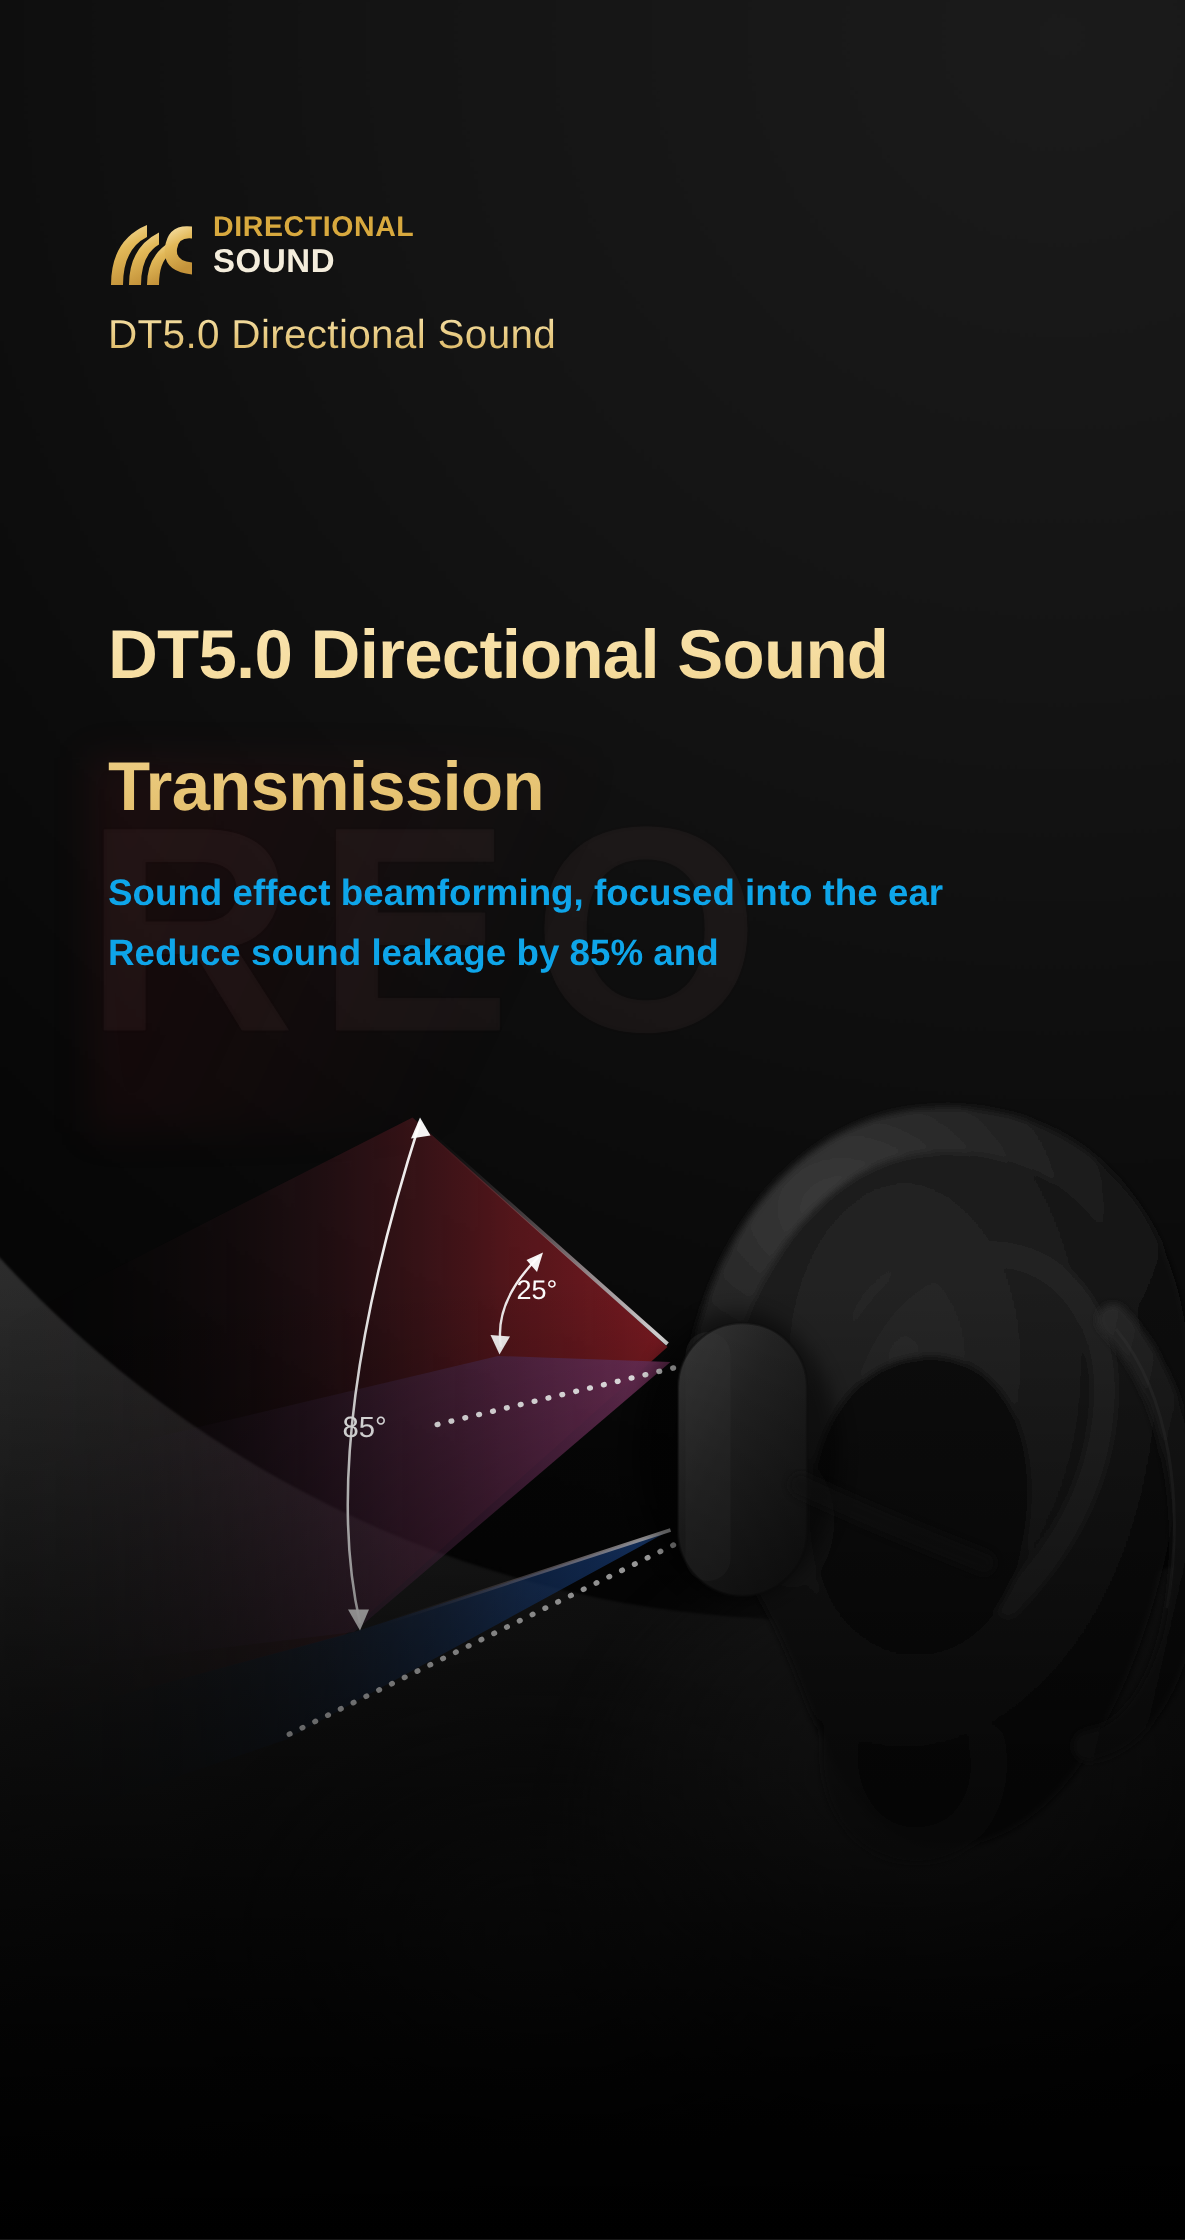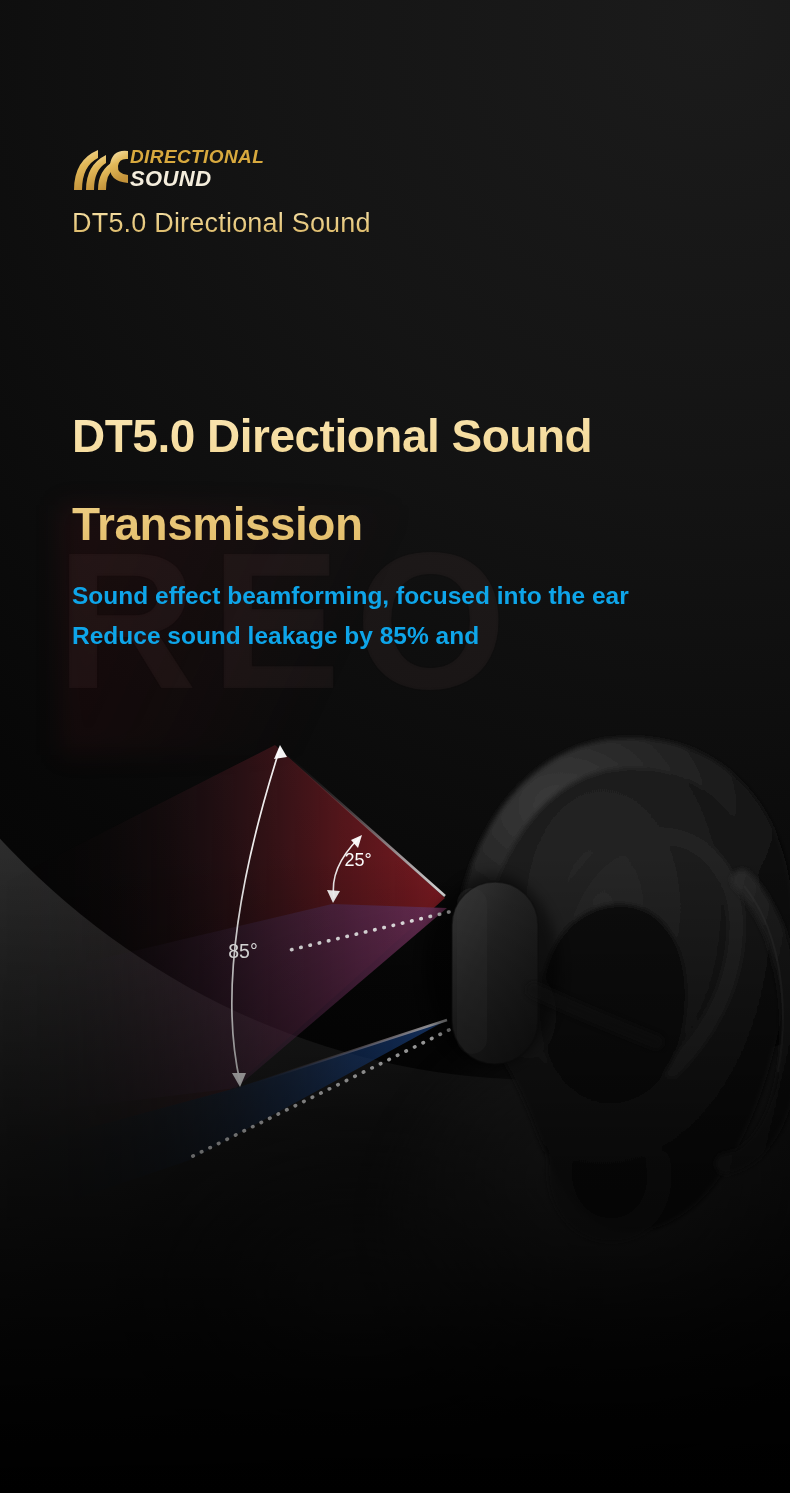--- a/index.html
+++ b/index.html
@@ -96,23 +96,22 @@
     filter: blur(12px);
     pointer-events: none;
   }
 
   
   .logo-block {
     position: absolute;
     left: 72px;
     top: 142px;
     display: flex;
-    align-items: flex-end;
-    gap: 0;
-    font-style: italic;
+    align-items: flex-start;
+    gap: 12px;
   }
   .logo-mark {
     width: 58px;
     height: 46px;
     display: block;
     margin-top: 2px;
   }
   .logo-words {
     display: flex;
     flex-direction: column;

